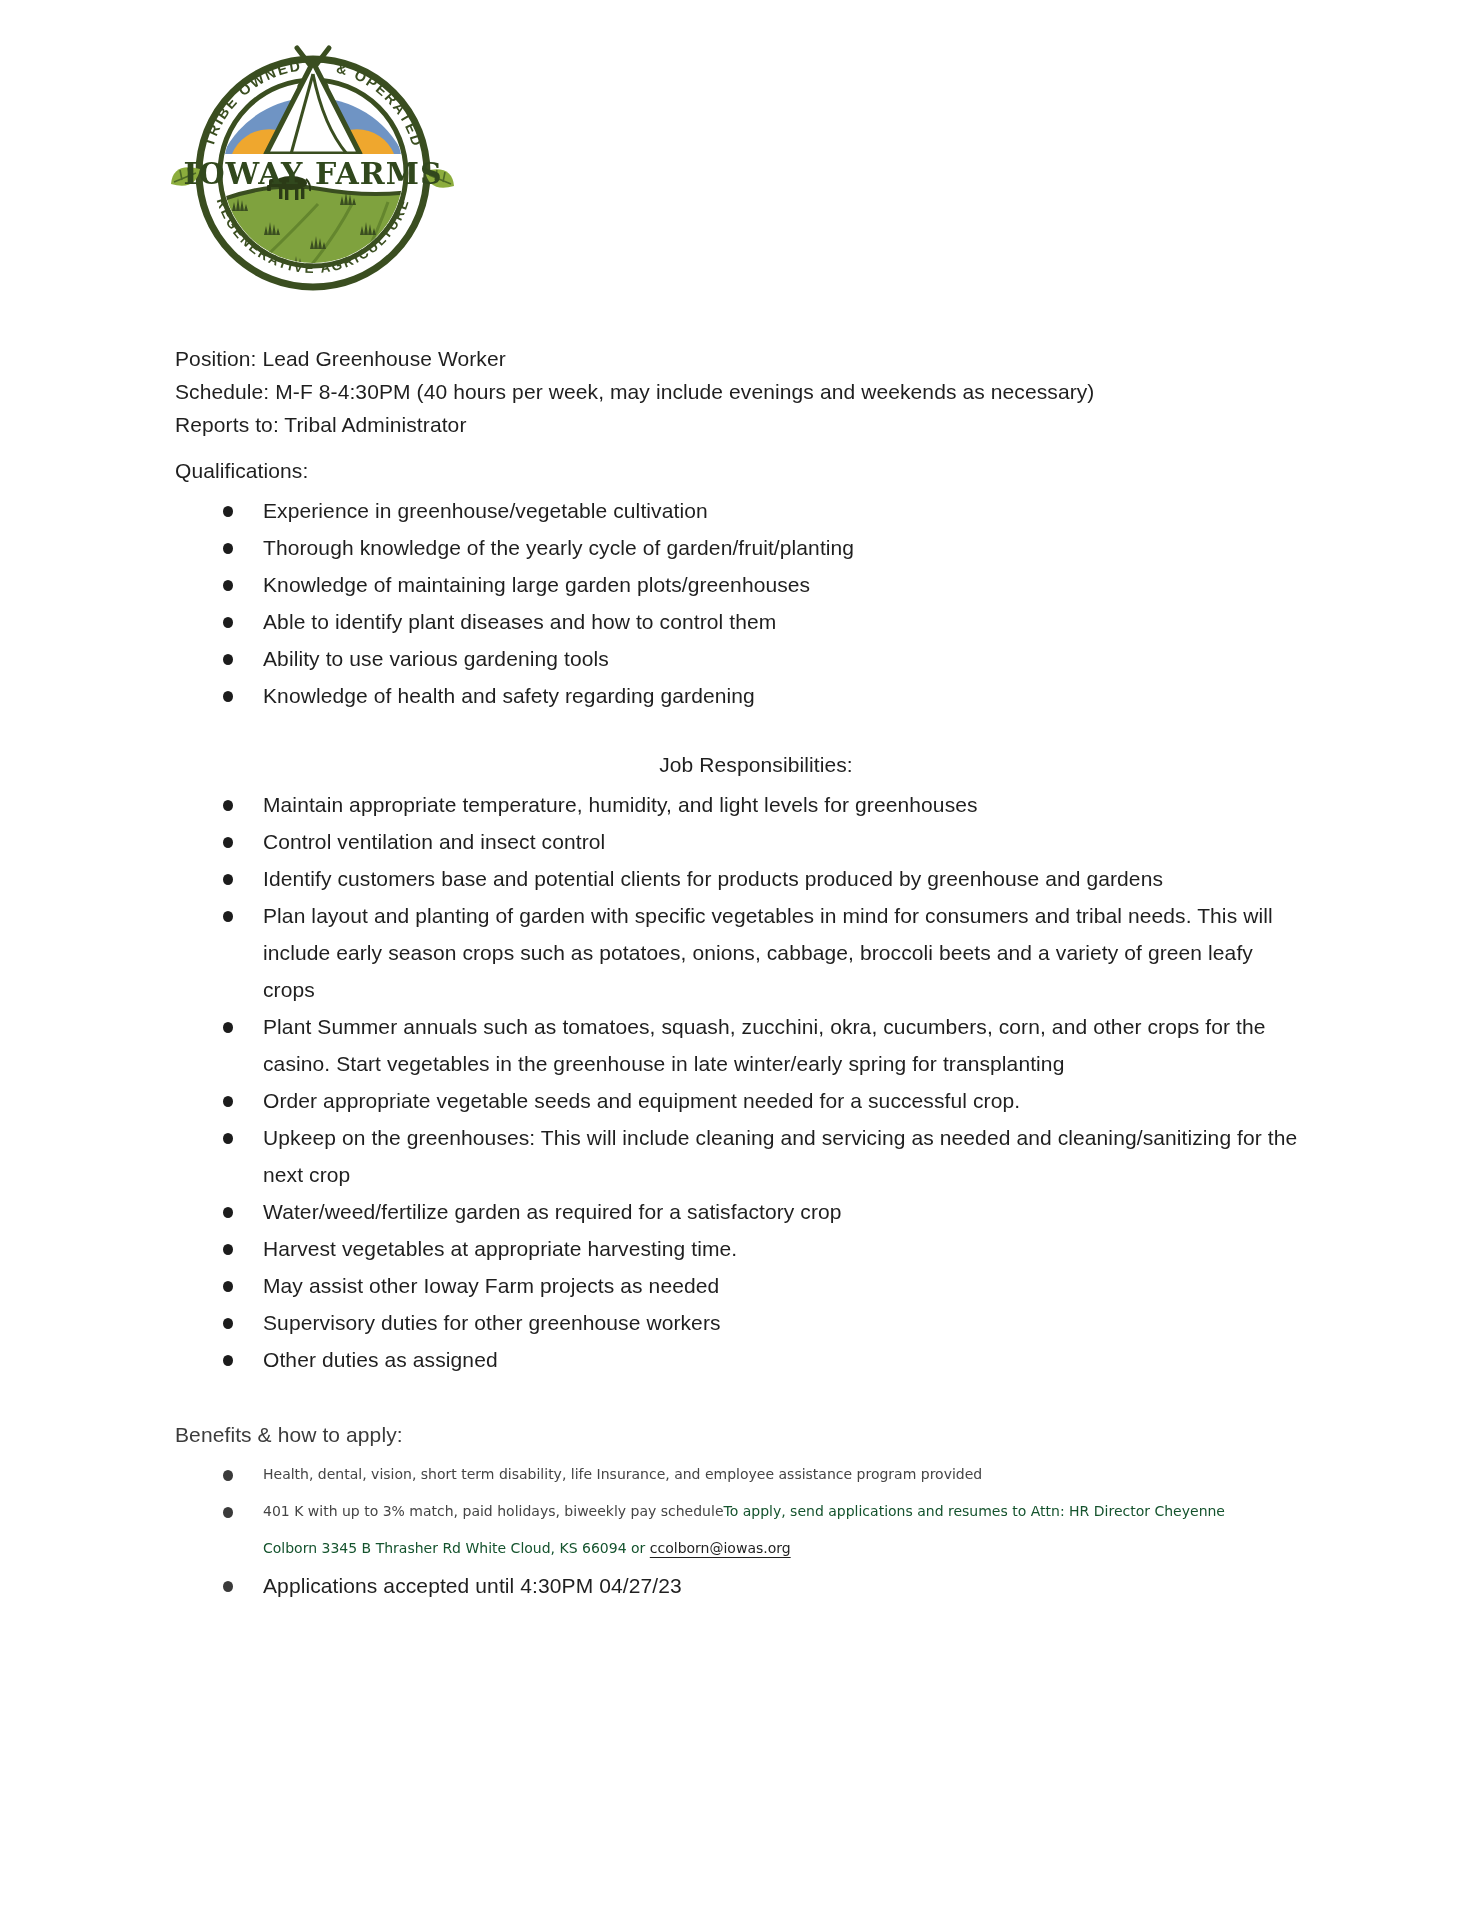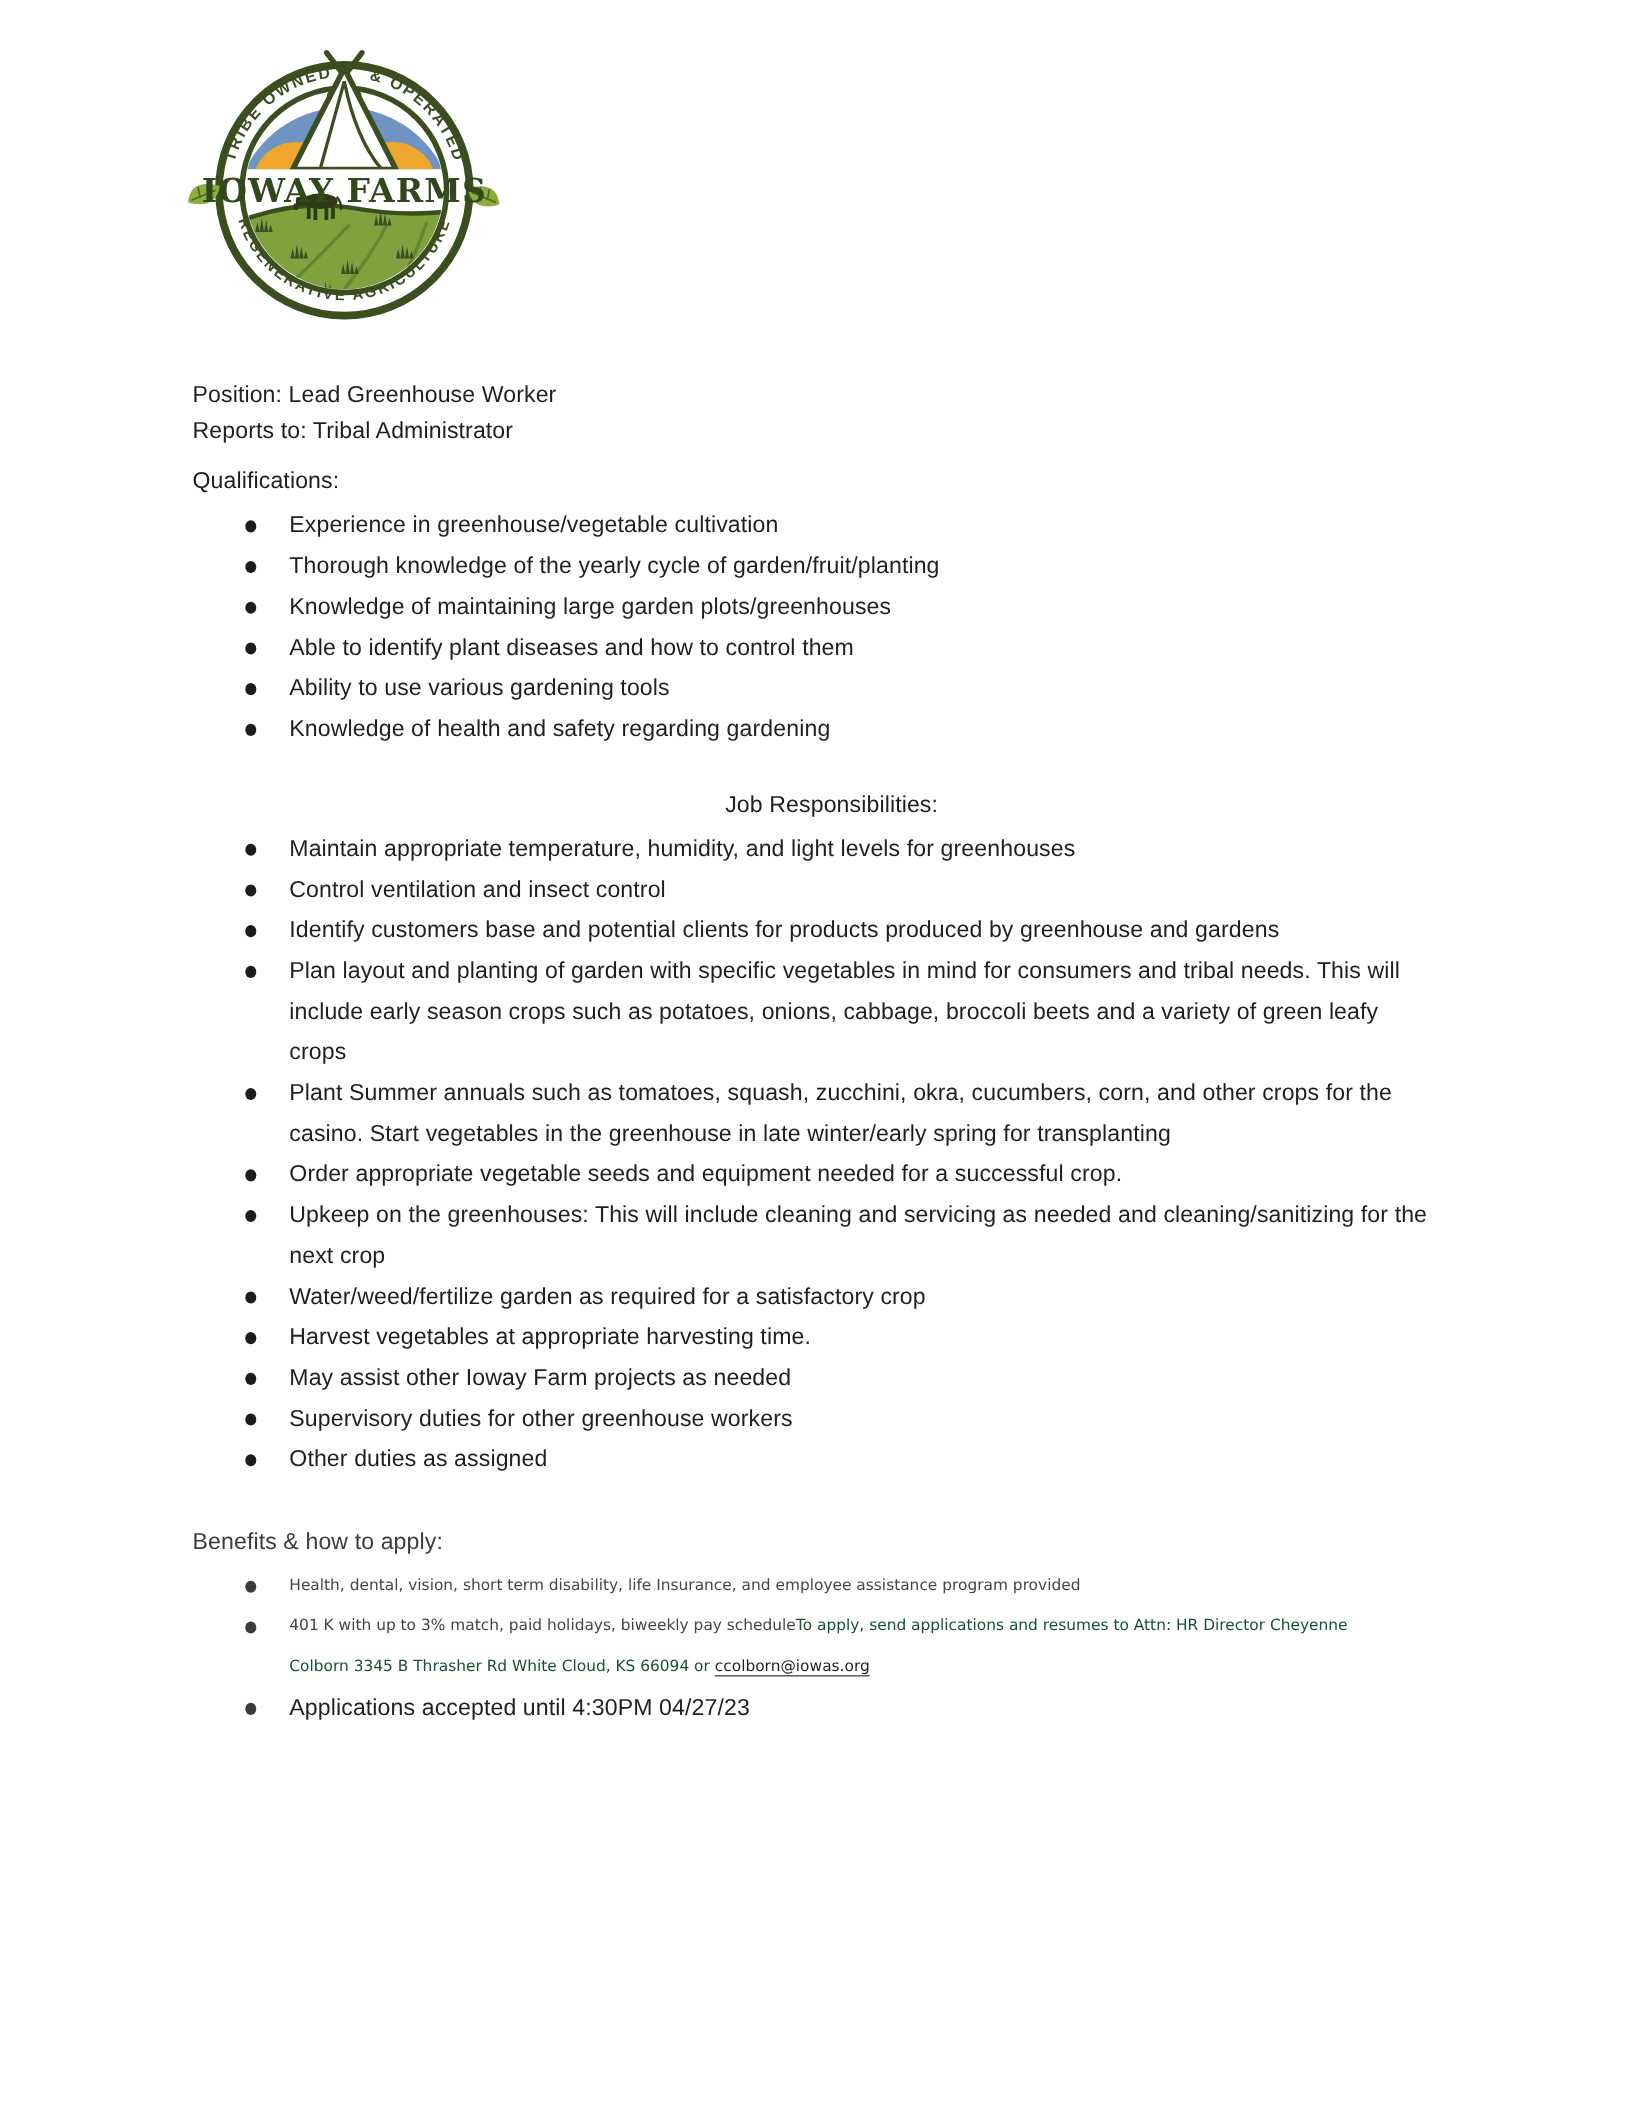--- a/index.html
+++ b/index.html
@@ -117,20 +117,21 @@
       </text>
 
       <text x="143" y="142" text-anchor="middle" font-family="DejaVu Serif, serif" font-weight="bold" font-size="30" fill="#31481d" letter-spacing="1">IOWAY FARMS</text>
     </svg>
   </div>
 
   <div class="content">
 
     <div class="intro">
       <div>Position: Lead Greenhouse Worker</div>
+      <div>Schedule: M-F 8-4:30PM (40  hours per week, may include evenings and weekends as necessary)</div>
       <div>Reports to: Tribal Administrator</div>
     </div>
 
     <div class="section-heading qual-heading">Qualifications:</div>
     <ul class="bullets">
 
     <li><span>Experience in greenhouse/vegetable cultivation</span></li>
         <li><span>Thorough knowledge of the yearly cycle of garden/fruit/planting</span></li>
         <li><span>Knowledge of maintaining large garden plots/greenhouses</span></li>
         <li><span>Able to identify plant diseases and how to control them</span></li>

